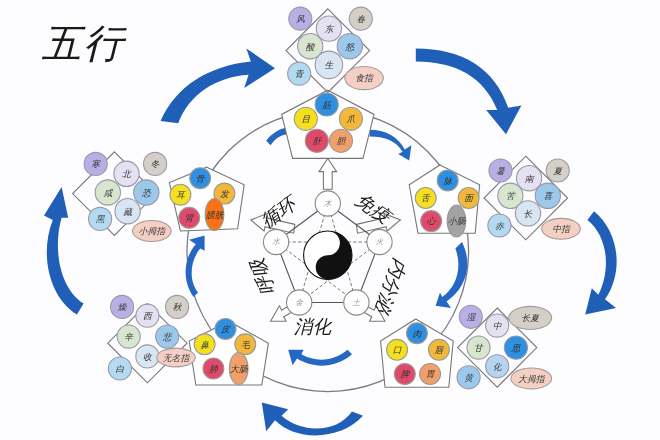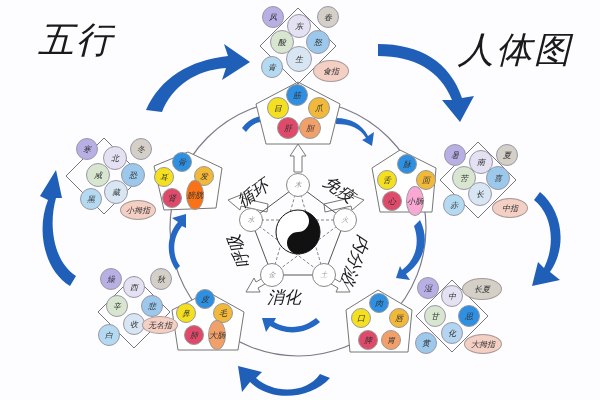--- a/index.html
+++ b/index.html
@@ -81,21 +81,20 @@
     <g fill="none" stroke="#777" stroke-width="1">
       <polygon points="298,8 336,46 298,84 260,46"></polygon>
       <polygon points="104,138 142,176 104,214 66,176"></polygon>
       <polygon points="478,142 516,180 478,218 440,180"></polygon>
       <polygon points="134,276 170,312 134,348 98,312"></polygon>
       <polygon points="452,280 488,316 452,352 416,316"></polygon>
     </g>
   </svg>
 
   <div class="title title-left">五行</div>
-  <div class="title title-right">人体图</div>
 
   <div class="func" style="left:236px;top:182px;transform:rotate(-35deg)">循环</div>
   <div class="func" style="left:322px;top:178px;transform:rotate(35deg)">免疫</div>
   <div class="func" style="left:222px;top:240px;transform:rotate(-110deg)">呼吸</div>
   <div class="func" style="left:330px;top:248px;transform:rotate(110deg)">内分泌</div>
   <div class="func" style="left:267px;top:286px">消化</div>
 
   <div class="elem" style="left:286px;top:173px">木</div>
   <div class="elem" style="left:333px;top:208px">火</div>
   <div class="elem" style="left:312px;top:263px">土</div>
@@ -140,21 +139,21 @@
     <div class="node" style="left:469px;top:150px;width:24px;height:24px;background:#e4e2f2">南</div>
     <div class="node" style="left:452px;top:166px;width:24px;height:24px;background:#d8e6d0">苦</div>
     <div class="node" style="left:486px;top:166px;width:24px;height:24px;background:#9cc8ec">喜</div>
     <div class="node" style="left:468px;top:182px;width:24px;height:24px;background:#d8e6f4">长</div>
     <div class="node" style="left:443px;top:194px;width:22px;height:22px;background:#b4daf2">赤</div>
     <div class="oval" style="left:492px;top:198px;width:36px;height:20px">中指</div>
     <div class="organ" style="left:397px;top:154px;width:20px;height:20px;background:#2f8fe0">脉</div>
     <div class="organ" style="left:377px;top:170px;width:20px;height:20px;background:#f4e020">舌</div>
     <div class="organ" style="left:416px;top:170px;width:20px;height:20px;background:#f2b83a">面</div>
     <div class="organ" style="left:382px;top:191px;width:20px;height:20px;background:#e04a6a">心</div>
-    <div class="organ" style="left:406px;top:186px;width:18px;height:30px;background:#f9a8d4">小肠</div>
+    <div class="organ" style="left:406px;top:186px;width:18px;height:30px;background:#a3a3a3">小肠</div>
   </div>
 
   <div>
     <div class="node" style="left:100px;top:268px;width:22px;height:22px;background:#b8b0e4">燥</div>
     <div class="node" style="left:150px;top:268px;width:22px;height:22px;background:#d4d0c8">秋</div>
     <div class="node" style="left:123px;top:276px;width:22px;height:22px;background:#e4e2f2">西</div>
     <div class="node" style="left:106px;top:295px;width:22px;height:22px;background:#d8e6d0">辛</div>
     <div class="node" style="left:141px;top:295px;width:22px;height:22px;background:#9cc8ec">悲</div>
     <div class="node" style="left:123px;top:313px;width:22px;height:22px;background:#d8e6f4">收</div>
     <div class="node" style="left:98px;top:324px;width:22px;height:22px;background:#b4daf2">白</div>

